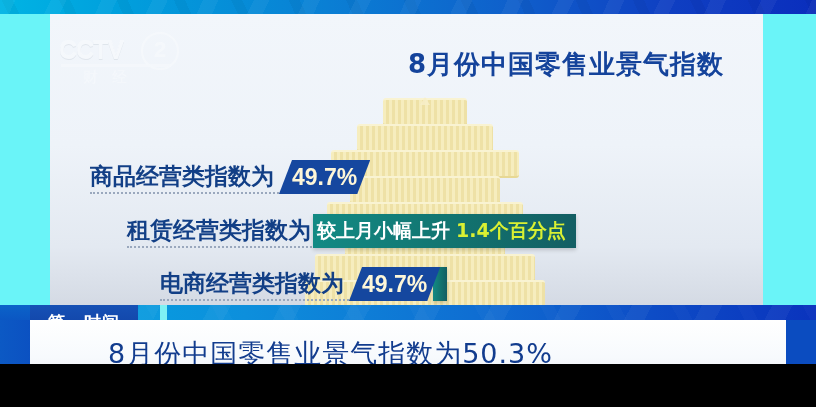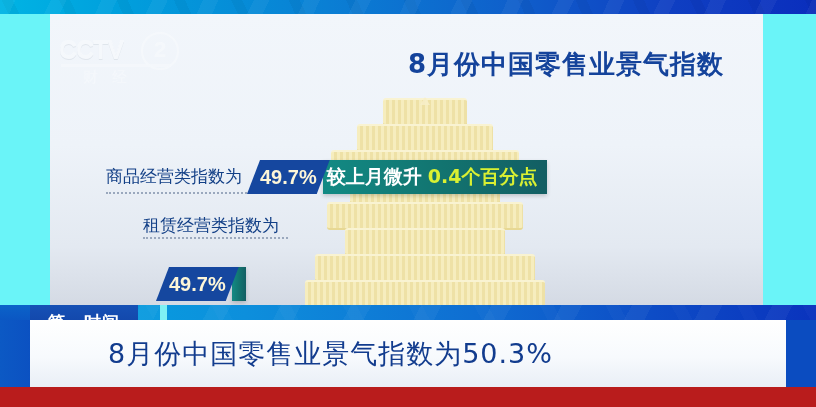--- a/index.html
+++ b/index.html
@@ -1,20 +1,20 @@
 <!DOCTYPE html>
 <html><head>
 <meta charset="utf-8">
 <style>
   html,body{margin:0;padding:0;background:#000;}
   body{font-family:"Liberation Sans","DejaVu Sans",sans-serif;}
 
   .screen{
-    position:relative;width:816px;height:407px;overflow:hidden;
-    background:#b91c1c;
+    position:relative;width:816px;height:364px;overflow:hidden;
+    background:#eab308;
   }
 
   
   .top-strip{
     position:absolute;left:0;top:0;width:816px;height:14px;
     background:linear-gradient(90deg,#00b4e4 0%,#00a0dd 14%,#0a7fd4 40%,#0f5fcb 63%,#0f3fc2 82%,#0a2ebd 100%);
   }
   .top-strip .pat{
     position:absolute;inset:0;opacity:.25;
     background:
@@ -77,29 +77,28 @@
   .coins .star{
     position:absolute;left:50%;top:-3px;transform:translateX(-50%);
     width:0;height:0;border-left:5px solid transparent;border-right:5px solid transparent;
     border-bottom:8px solid #f7efc9;opacity:.85;
   }
 
   
   .row{position:absolute;height:34px;display:flex;align-items:stretch;}
   .row .label{
     display:flex;align-items:center;padding-right:9px;
-    font-family:"DejaVu Sans",sans-serif;font-weight:normal;font-size:17px;
+    font-family:"DejaVu Sans",sans-serif;font-weight:bold;font-size:23px;
     color:#123f86;white-space:nowrap;
     border-bottom:2px dotted #9aa8bd;
-    margin-left:16px;
   }
   .row .pct{
     display:flex;align-items:center;justify-content:center;
     background:#15479f;color:#fdf6d8;
-    font-family:"Liberation Sans",sans-serif;font-weight:bold;font-size:20px;
+    font-family:"Liberation Sans",sans-serif;font-weight:bold;font-size:23px;
     padding:4px 13px;
     clip-path:polygon(13px 0,100% 0,calc(100% - 13px) 100%,0 100%);
     margin-left:-4px;
     box-shadow:0 2px 4px rgba(0,0,0,.18);
   }
   .row .note{
     display:flex;align-items:center;
     background:linear-gradient(90deg,#128a84 0%,#12736f 55%,#135e63 100%);
     color:#ffffff;font-family:"DejaVu Sans",sans-serif;font-weight:bold;font-size:19px;
     padding:0 10px 0 4px;white-space:nowrap;margin-left:-7px;
@@ -176,31 +175,32 @@
       <div class="coin-layer" style="top:78px;width:150px;height:24px;"></div>
       <div class="coin-layer" style="top:104px;width:196px;height:24px;"></div>
       <div class="coin-layer" style="top:130px;width:160px;height:24px;"></div>
       <div class="coin-layer" style="top:156px;width:220px;height:24px;"></div>
       <div class="coin-layer" style="top:182px;width:240px;height:25px;"></div>
     </div>
 
     <div class="row" style="left:40px;top:146px;">
       <div class="label">商品经营类指数为</div>
       <div class="pct">49.7%</div>
+    </div>
+
+    <div class="row" style="left:77px;top:200px;">
+      <div class="label">租赁经营类指数为</div>
       <div class="note">
-        <span>较上月微升</span>
-        <span class="hi">0.4个百分点</span>
+        <span>较上月小幅上升</span>
+        <span class="hi">1.4个百分点</span>
       </div>
     </div>
 
-    <div class="row" style="left:77px;top:200px;flex-direction:column;">
-      <div class="label">租赁经营类指数为</div>
-    </div>
-
     <div class="row" style="left:110px;top:253px;">
+      <div class="label">电商经营类指数为</div>
       <div class="pct">49.7%</div>
       <div class="note">
       </div>
     </div>
 
   </div>
 
   <div class="banner">
     <div class="pat"></div>
     <div class="edgeL"></div>

